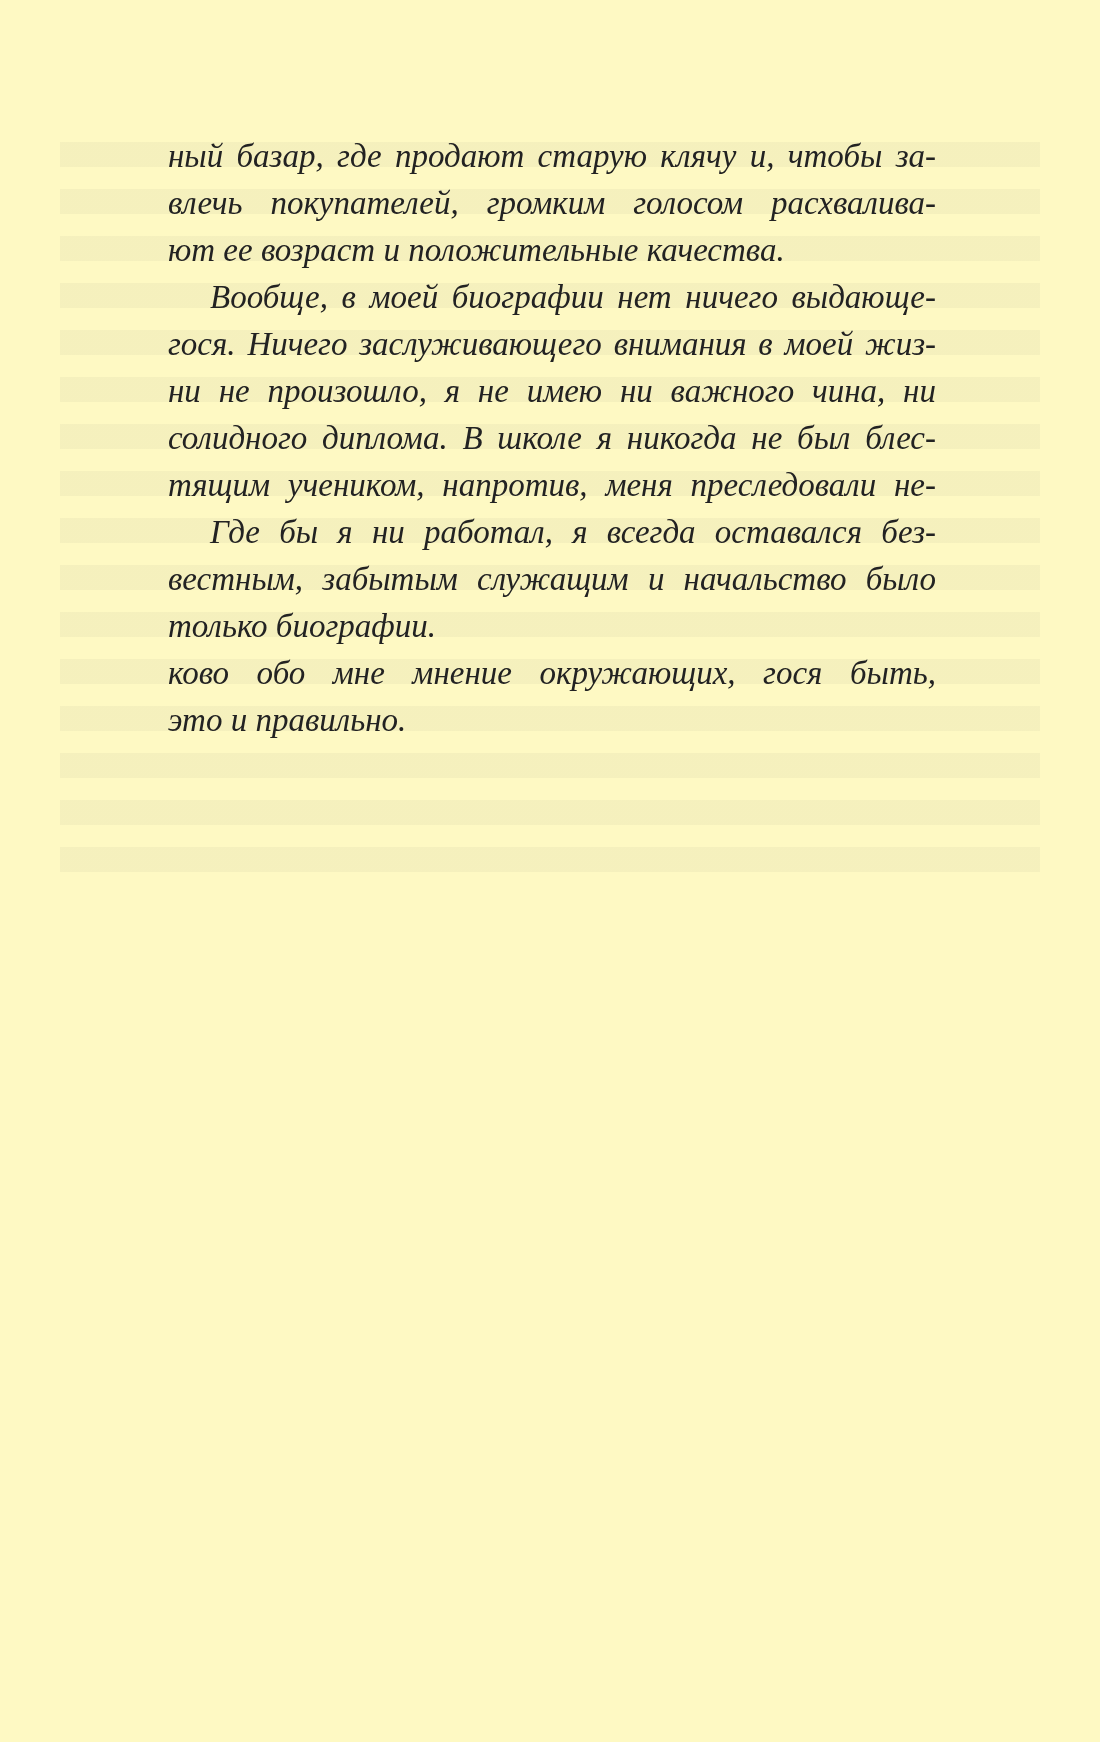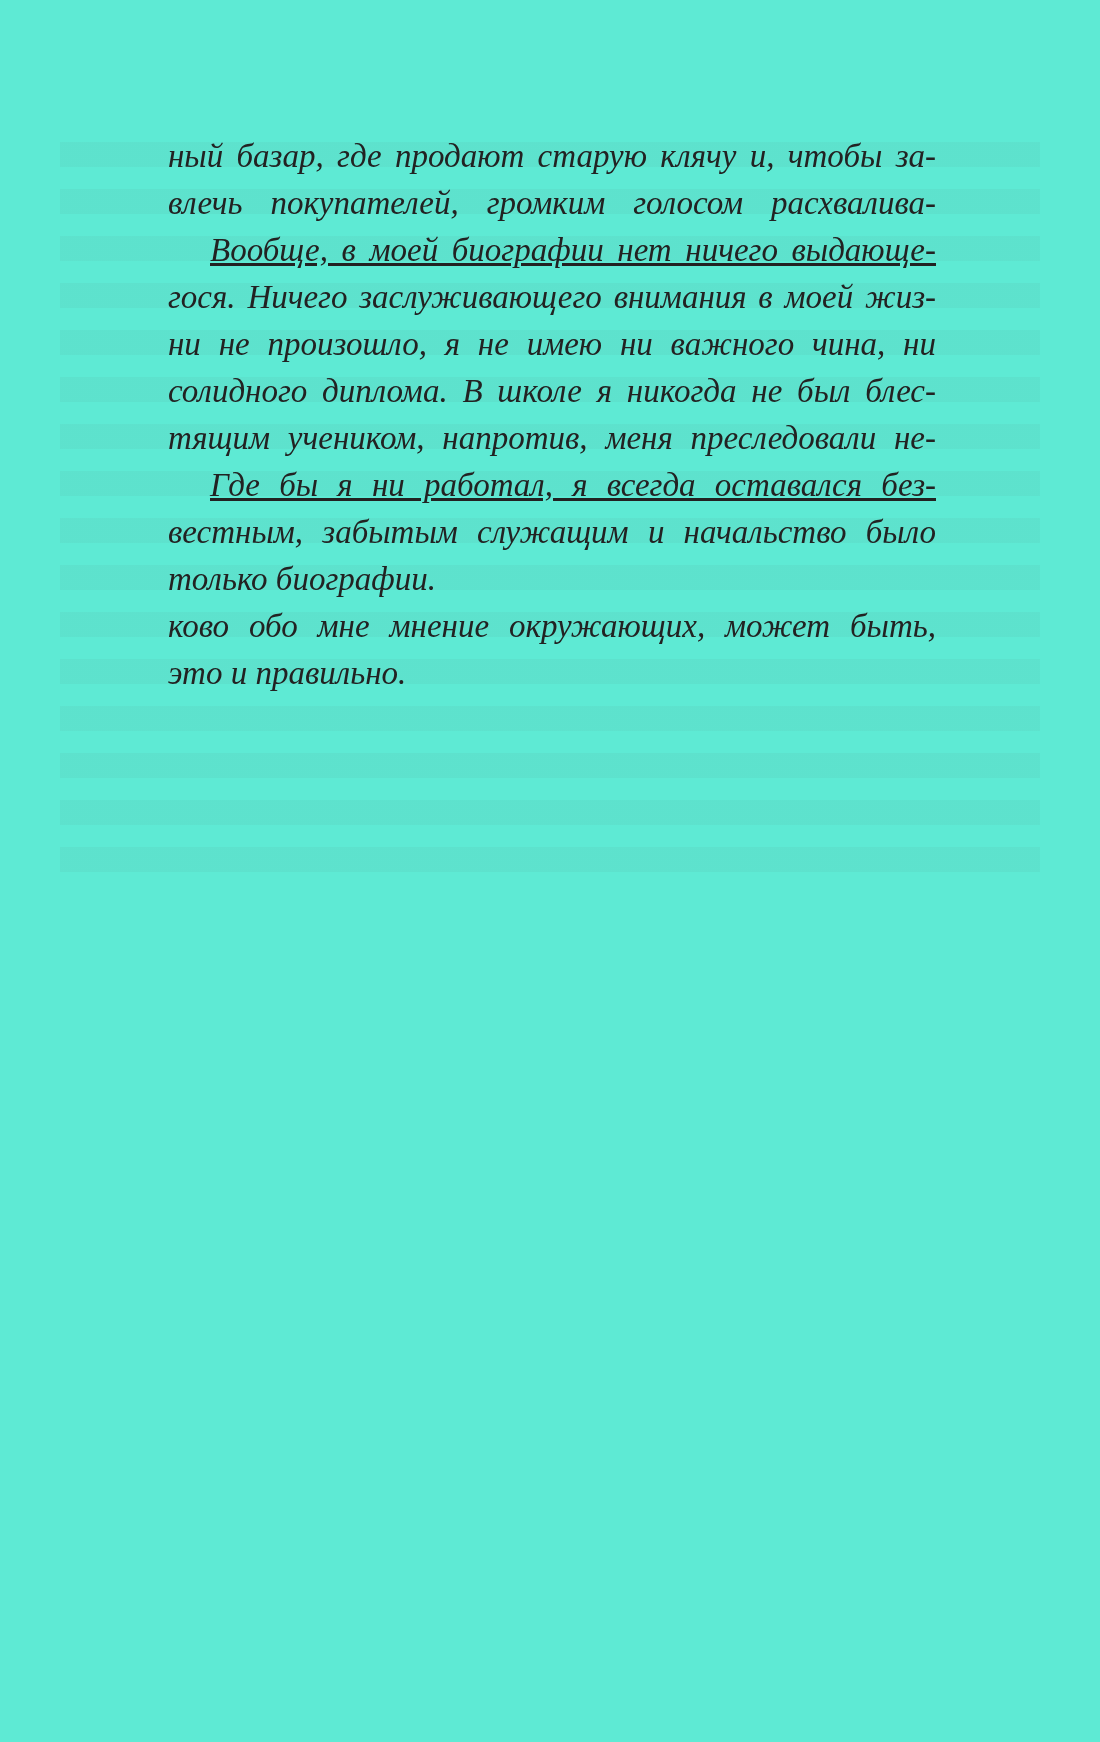--- a/index.html
+++ b/index.html
@@ -10,21 +10,21 @@
     width: 1100px;
     height: 1742px;
     background: #ffffff;
     position: relative;
     overflow: hidden;
     font-family: "Liberation Serif", "DejaVu Serif", serif;
   }
   .page {
     position: absolute;
     inset: 0;
-    background: #5eead4;
+    background: #fef9c3;
   }
   
   .scan-bands {
     position: absolute;
     left: 60px;
     top: 133px;
     width: 980px;
     height: 752px; 
     background: repeating-linear-gradient(
       to bottom,
@@ -51,35 +51,35 @@
     text-align: justify;
     text-align-last: justify;
     white-space: nowrap;
     height: 47px;
   }
   .line.pend {
     text-align-last: left;
   }
   .line.indent {
     padding-left: 42px;
-    text-decoration: underline;
   }
 </style>
 </head>
 <body>
 
 <div class="page">
   <div class="scan-bands"></div>
   <div class="text-block">
     <div class="line">ный базар, где продают старую клячу и, чтобы за-</div>
     <div class="line">влечь покупателей, громким голосом расхвалива-</div>
+    <div class="line pend">ют ее возраст и положительные качества.</div>
     <div class="line indent">Вообще, в моей биографии нет ничего выдающе-</div>
     <div class="line">гося. Ничего заслуживающего внимания в моей жиз-</div>
     <div class="line">ни не произошло, я не имею ни важного чина, ни</div>
     <div class="line">солидного диплома. В школе я никогда не был блес-</div>
     <div class="line">тящим учеником, напротив, меня преследовали не-</div>
     <div class="line indent">Где бы я ни работал, я всегда оставался без-</div>
     <div class="line">вестным, забытым служащим и начальство было</div>
     <div class="line pend">только биографии.</div>
-    <div class="line">ково обо мне мнение окружающих, может быть,</div>
+    <div class="line">ково обо мне мнение окружающих, гося быть,</div>
     <div class="line pend">это и правильно.</div>
   </div>
 </div>
 
 </body></html>

